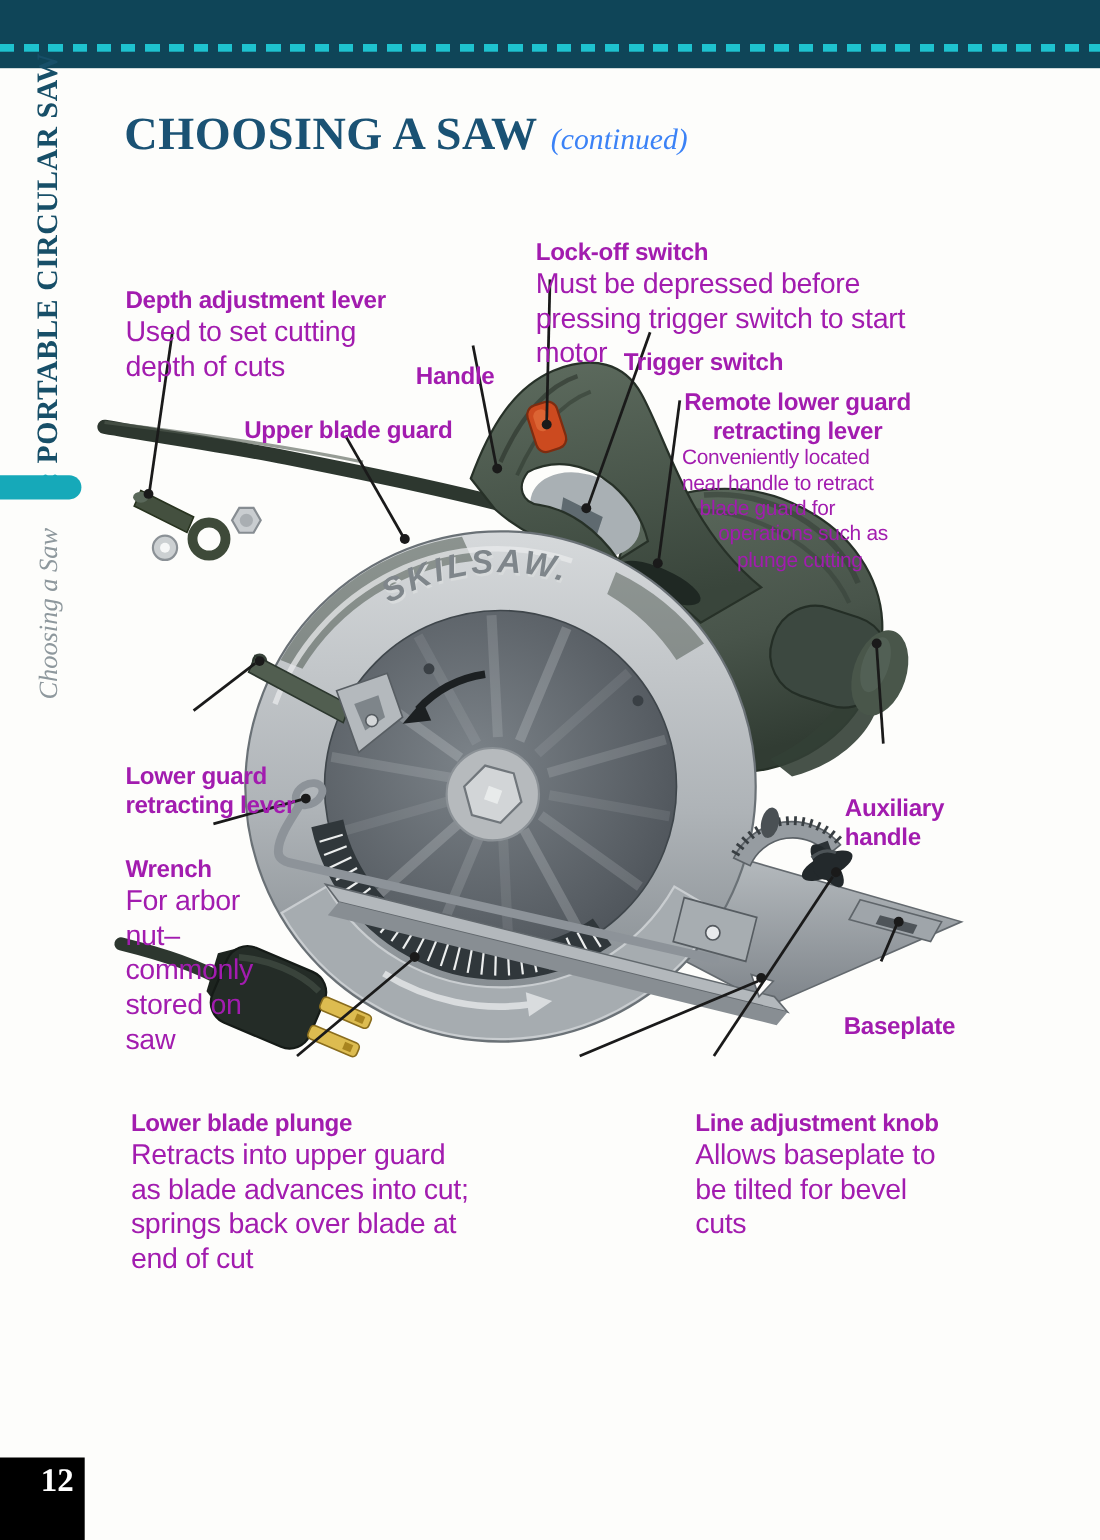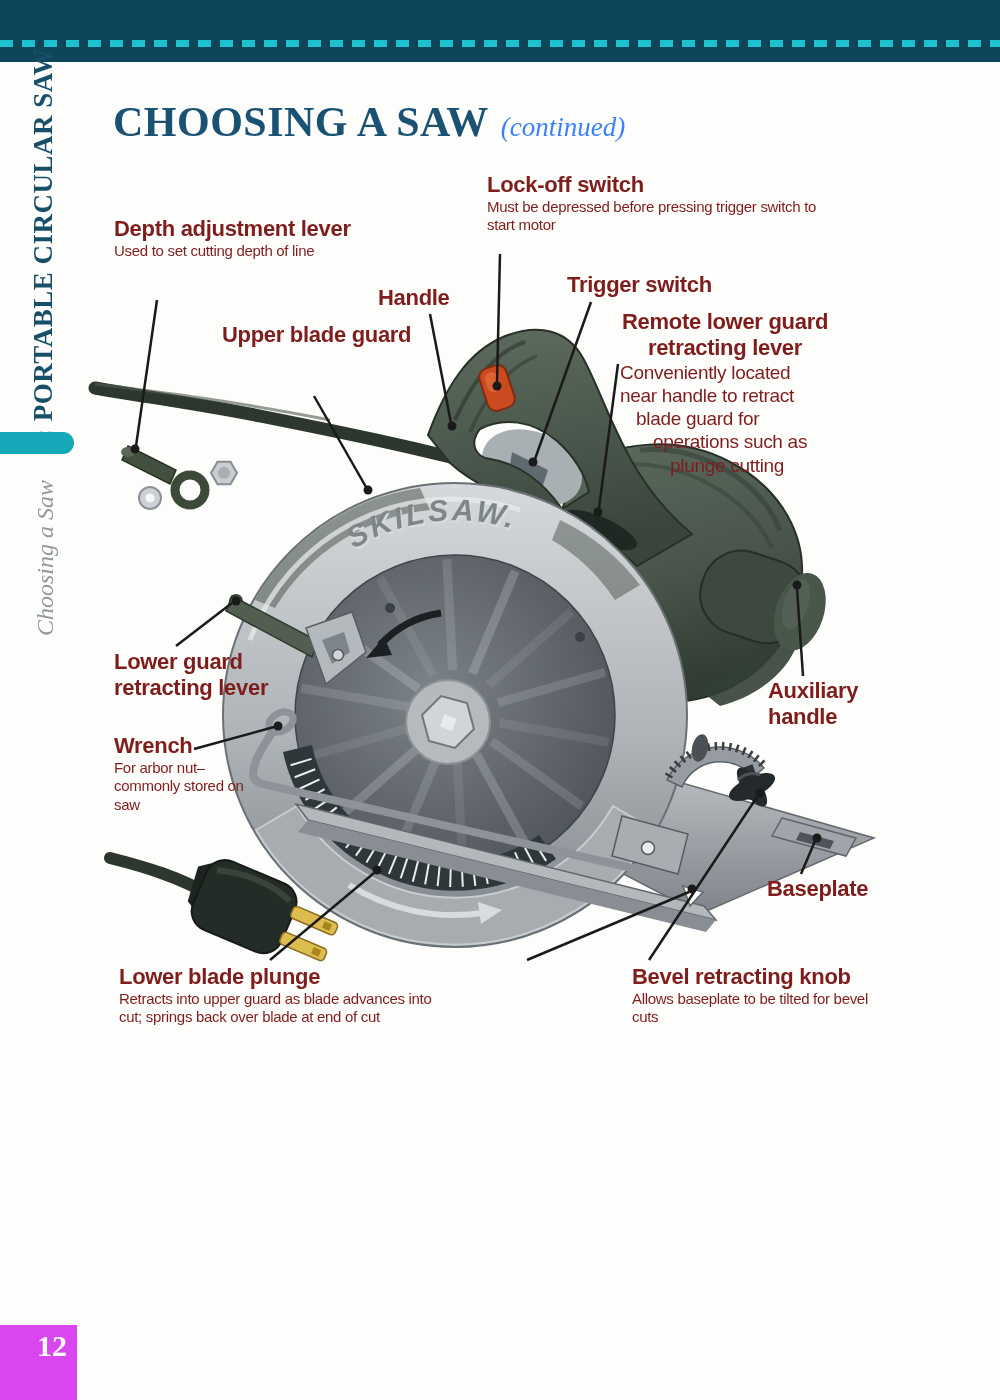--- a/index.html
+++ b/index.html
@@ -14,33 +14,33 @@
                transform:rotate(-90deg);text-align:center;
                font-family:"Liberation Serif",serif;font-weight:700;font-size:27px;
                letter-spacing:.5px;color:#174f68;white-space:nowrap;}
   .chapter-tab .pfx{color:#1ba7b8;}
   .accent-bar{position:absolute;left:0;top:432px;width:74px;height:22px;background:#16a9b9;
               border-radius:0 11px 11px 0;}
   .section-label{position:absolute;left:-43px;top:543px;width:180px;height:30px;
                  transform:rotate(-90deg);text-align:center;
                  font-family:"Liberation Serif",serif;font-style:italic;font-size:24px;
                  color:#8e989d;white-space:nowrap;}
-  .pagenum-box{position:absolute;left:0;top:1325px;width:77px;height:75px;background:#d946ef;}
+  .pagenum-box{position:absolute;left:0;top:1325px;width:77px;height:75px;background:#000000;}
   .pagenum-box span{display:block;text-align:right;padding:4px 10px 0 0;
                     font-family:"Liberation Serif",serif;font-weight:700;font-size:30px;color:#ffffff;}
   
   .title-row{position:absolute;left:113px;top:98px;display:flex;align-items:baseline;}
   .title-row h1{margin:0;font-family:"Liberation Serif",serif;font-weight:700;font-size:42px;
                 letter-spacing:.5px;color:#1a5274;}
   .title-row .cont{margin-left:12px;font-family:"Liberation Serif",serif;font-style:italic;
                    font-size:27px;color:#3b82f6;}
   
-  .callout{position:absolute;color:#7f1d1d;}
+  .callout{position:absolute;color:#a21caf;margin-top:44px;}
   .callout h4{margin:0;font-size:22px;line-height:1.18;font-weight:700;letter-spacing:-.3px;}
-  .callout p{margin:0;font-size:15px;line-height:1.22;letter-spacing:-.3px;}
+  .callout p{margin:0;font-size:26px;line-height:1.22;letter-spacing:-.3px;}
   .callout .ln{white-space:nowrap;font-size:19px;line-height:1.22;letter-spacing:-.3px;}
   .ind2{padding-left:16px;} .ind3{padding-left:33px;} .ind4{padding-left:50px;}
   .fig{position:absolute;left:80px;top:160px;width:830px;height:830px;}
 </style>
 </head>
 <body>
 
 <div class="page">
 
   <div class="top-band">
@@ -310,32 +310,32 @@
     </g>
   </svg>
 
   <div class="callout" style="left:487px;top:172px;width:340px;">
     <h4>Lock-off switch</h4>
     <p>Must be depressed before pressing trigger switch to start motor</p>
   </div>
 
   <div class="callout" style="left:114px;top:216px;width:250px;">
     <h4>Depth adjustment lever</h4>
-    <p>Used to set cutting depth of line</p>
+    <p>Used to set cutting depth of cuts</p>
   </div>
 
   <div class="callout" style="left:378px;top:285px;">
     <h4>Handle</h4>
   </div>
 
   <div class="callout" style="left:567px;top:272px;">
     <h4>Trigger switch</h4>
   </div>
 
-  <div class="callout" style="left:222px;top:322px;width:235px;">
+  <div class="callout" style="left:222px;top:334px;width:235px;">
     <h4>Upper blade guard</h4>
   </div>
 
   <div class="callout" style="left:620px;top:309px;width:230px;">
     <h4 style="width:210px;text-align:center;">Remote lower guard retracting lever</h4>
     <div class="ln">Conveniently located</div>
     <div class="ln">near handle to retract</div>
     <div class="ln ind2">blade guard for</div>
     <div class="ln ind3">operations such as</div>
     <div class="ln ind4">plunge cutting</div>
@@ -358,20 +358,20 @@
     <h4>Baseplate</h4>
   </div>
 
   <div class="callout" style="left:119px;top:964px;width:315px;">
     <h4>Lower blade plunge</h4>
     <p>Retracts into upper guard as blade advances into cut; springs back over blade at end of cut</p>
   </div>
 
 
   <div class="callout" style="left:632px;top:964px;width:240px;">
-    <h4>Bevel retracting knob</h4>
+    <h4>Line adjustment knob</h4>
     <p>Allows baseplate to be tilted for bevel cuts</p>
   </div>
 
   <div class="pagenum-box">
     <span>12</span>
   </div>
 </div>
 
 </body></html>

